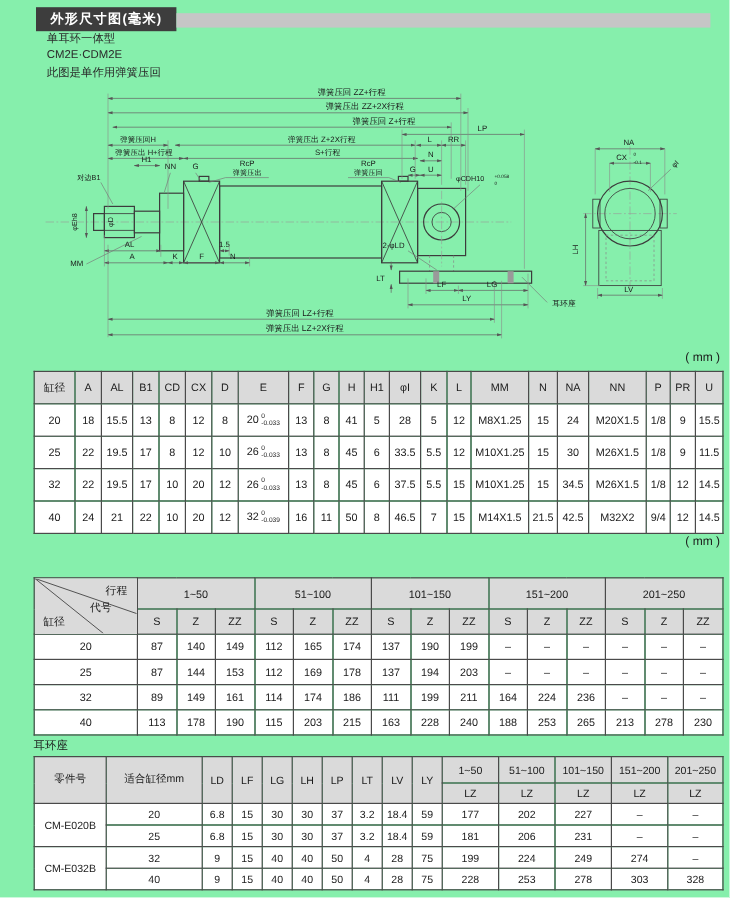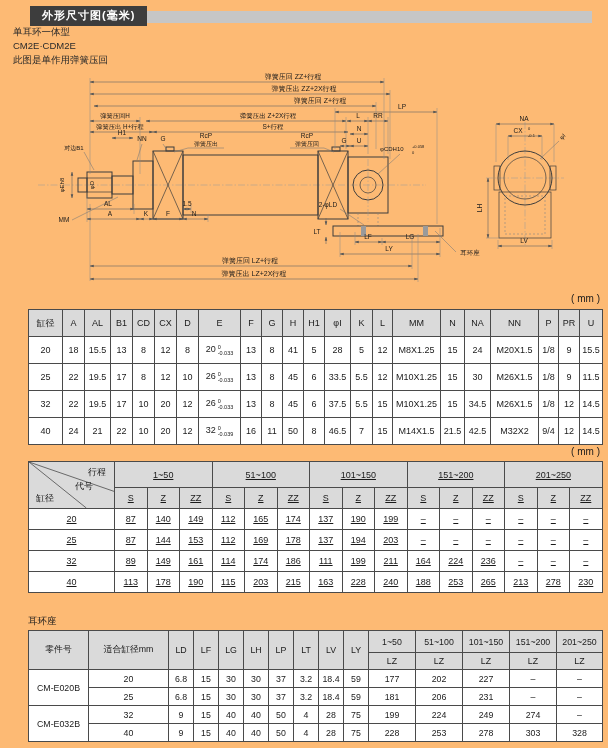--- a/index.html
+++ b/index.html
@@ -1,44 +1,44 @@
 <!DOCTYPE html>
 <html><head>
 <meta charset="utf-8">
 <style>
   html,body{margin:0;padding:0;background:#fff;}
-  .page{position:relative;width:608px;height:748px;background:#fdba74;overflow:hidden;
+  .page{position:relative;width:608px;height:748px;background:#86efac;overflow:hidden;
         font-family:"Liberation Sans",sans-serif;color:#1a1a1a;}
   
   .titlebar{position:absolute;left:30px;top:6px;right:16px;display:flex;align-items:flex-start;}
   .title-dark{background:#3d3d3d;color:#ffffff;font-size:11px;font-weight:bold;
               padding:2px 12px 3px 12px;letter-spacing:1px;white-space:nowrap;}
   .title-ext{flex:1;height:12px;background:#c6c6c6;margin-top:5px;}
-  .sub{position:absolute;left:13px;font-size:9.5px;color:#2a2a2a;white-space:nowrap;text-align:center;}
+  .sub{position:absolute;left:39px;font-size:9.5px;color:#2a2a2a;white-space:nowrap;text-align:center;}
   .unit{position:absolute;right:8px;font-size:10px;color:#1a1a1a;}
   
   svg text{font-family:"Liberation Sans",sans-serif;fill:#1a1a1a;}
   .part{fill:none;stroke:#3c3c3c;stroke-width:1;}
   .part2{fill:none;stroke:#3c3c3c;stroke-width:.7;}
   .fillg{fill:#9a9a9a;stroke:none;}
   .dim{stroke:#666;stroke-width:.6;marker-start:url(#arr);marker-end:url(#arr);}
   .dim1{stroke:#666;stroke-width:.6;marker-end:url(#arr);}
   .ext{stroke:#8a8a8a;stroke-width:.5;}
   .ldr{stroke:#777;stroke-width:.55;fill:none;}
   .cl{stroke:#999;stroke-width:.5;stroke-dasharray:7 2 1.5 2;}
   .dash2{stroke:#888;stroke-width:.6;stroke-dasharray:2 2;fill:none;}
   
   .tbl{position:absolute;left:28px;width:574px;border-collapse:collapse;table-layout:fixed;
        font-size:9px;color:#1a1a1a;}
   .tbl th,.tbl td{border:1px solid #4a4a4a;text-align:center;vertical-align:middle;
        padding:0;font-weight:normal;overflow:hidden;white-space:nowrap;}
   .tbl th{background:#dadada;}
   .tbl td{background:#fff;}
   #t1{top:309px;} #t1 th{height:26px;} #t1 td{height:26px;}
-  #t2{top:461px;text-decoration:underline;} #t2 .hr1 th{height:25px;} #t2 .hr2 th{height:20px;} #t2 td{height:20px;}
+  #t2{top:481px;} #t2 .hr1 th{height:25px;} #t2 .hr2 th{height:20px;} #t2 td{height:20px;}
   #t3{top:630px;font-size:8.8px;} #t3 .hr1 th{height:21px;} #t3 .hr2 th{height:16px;} #t3 td{height:17px;}
   .tol{display:inline-flex;flex-direction:column;font-size:5.5px;line-height:1.1;
        margin-left:2px;vertical-align:middle;text-align:left;}
   .diag{position:relative;}
   .diag svg{position:absolute;left:0;top:0;width:100%;height:100%;}
   .diag .lbl{position:absolute;font-size:9px;}
   .lbl-stroke{top:4px;right:8px;} .lbl-code{top:18px;left:46px;} .lbl-bore{bottom:3px;left:7px;}
   .t3label{position:absolute;left:28px;top:615px;font-size:9.5px;}
 </style>
 </head>

